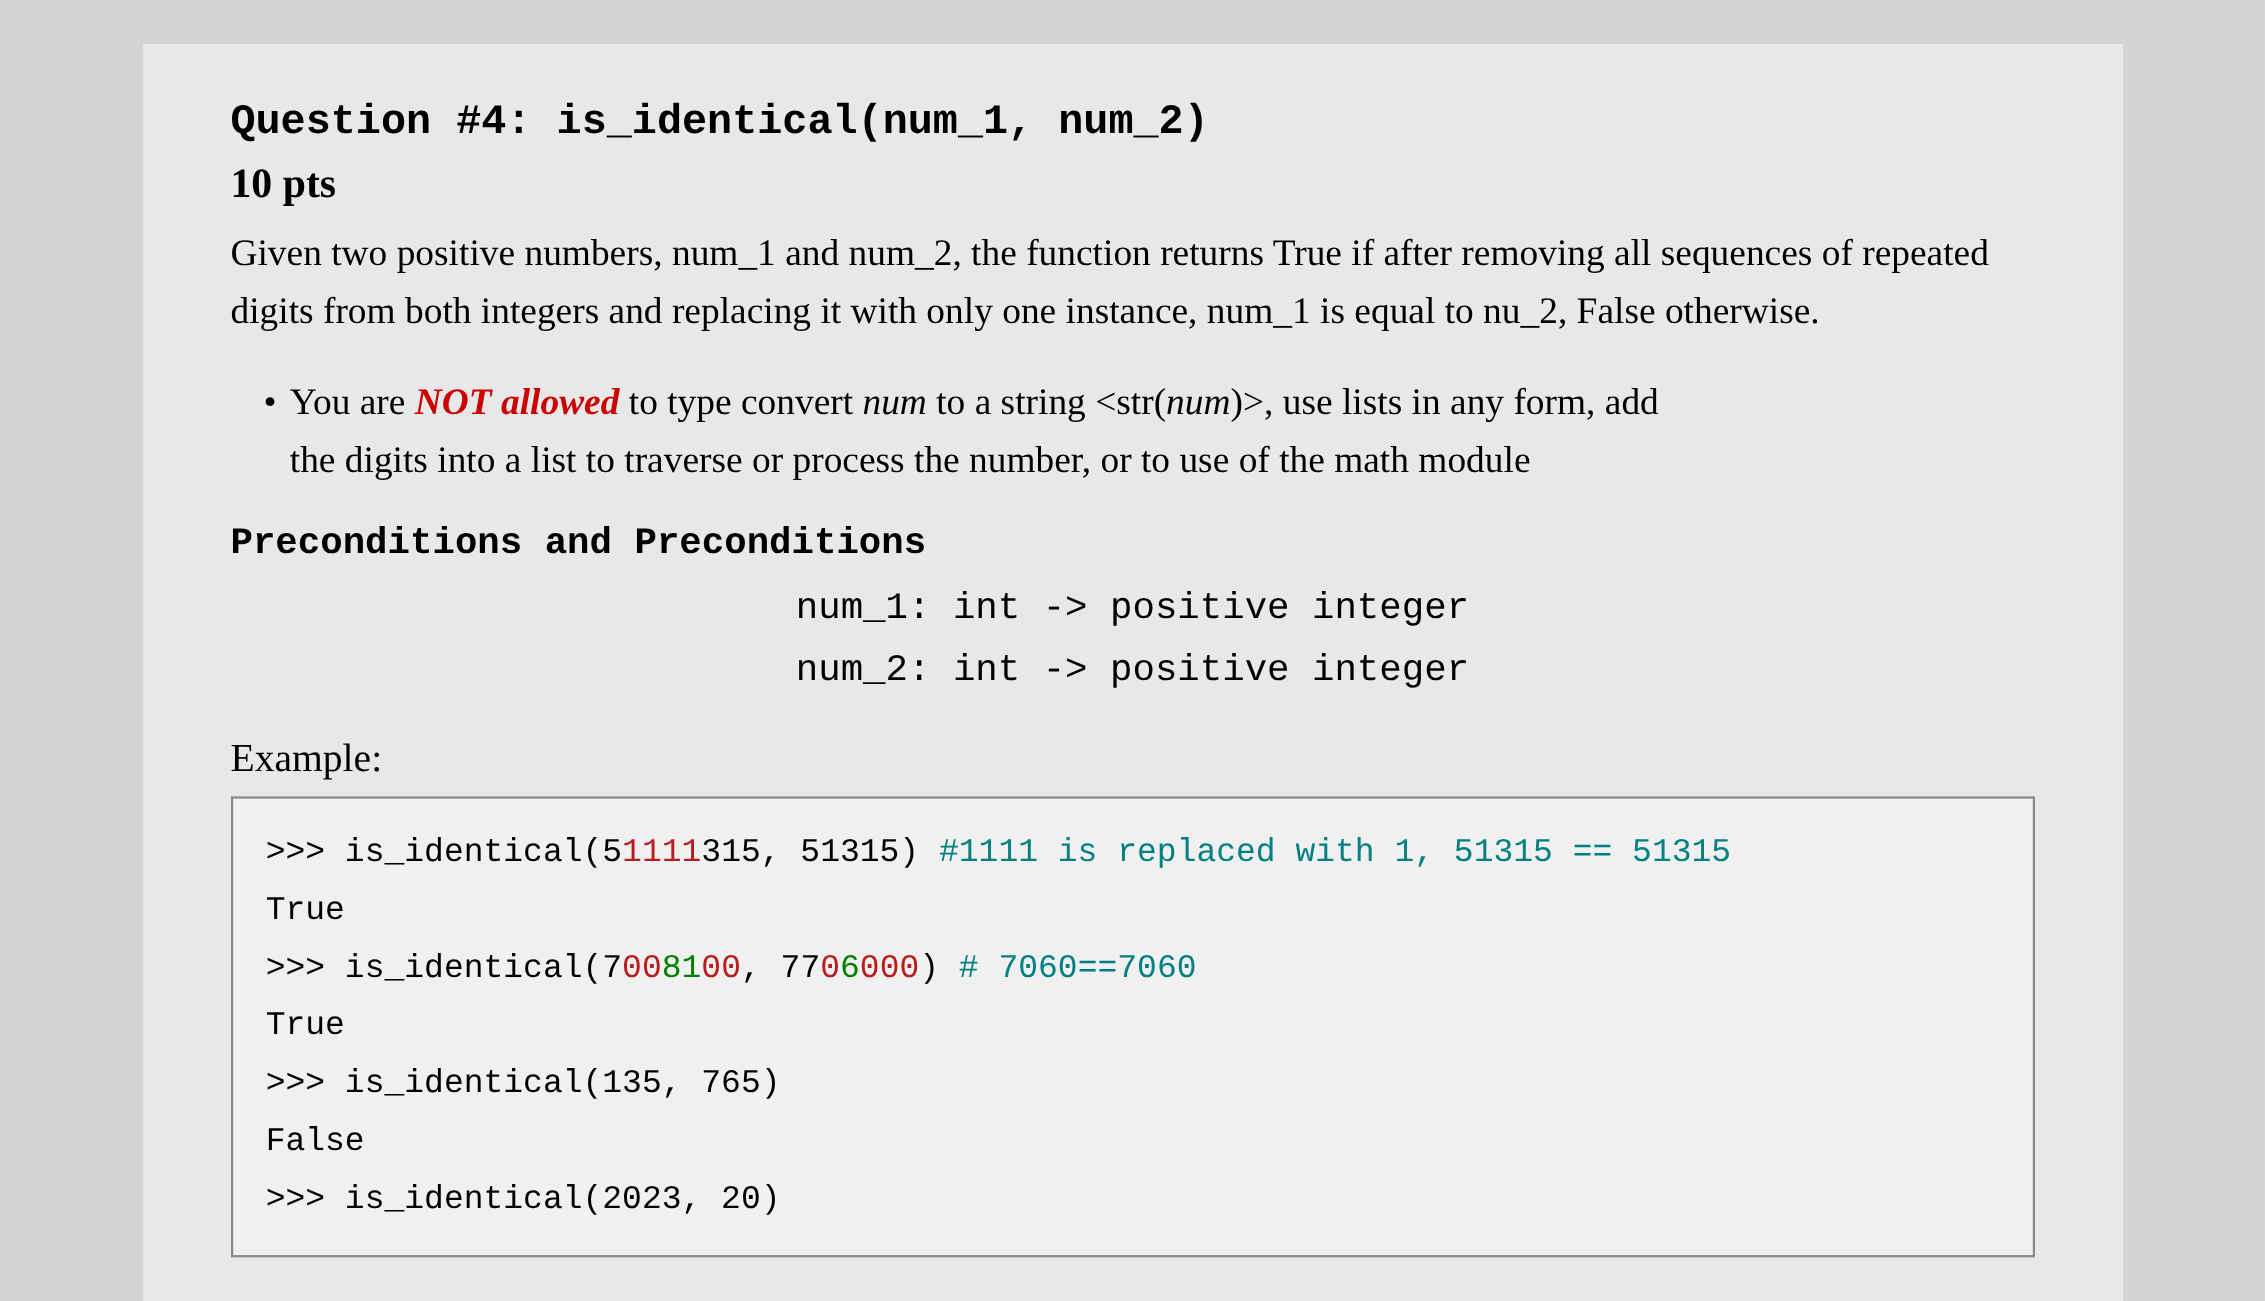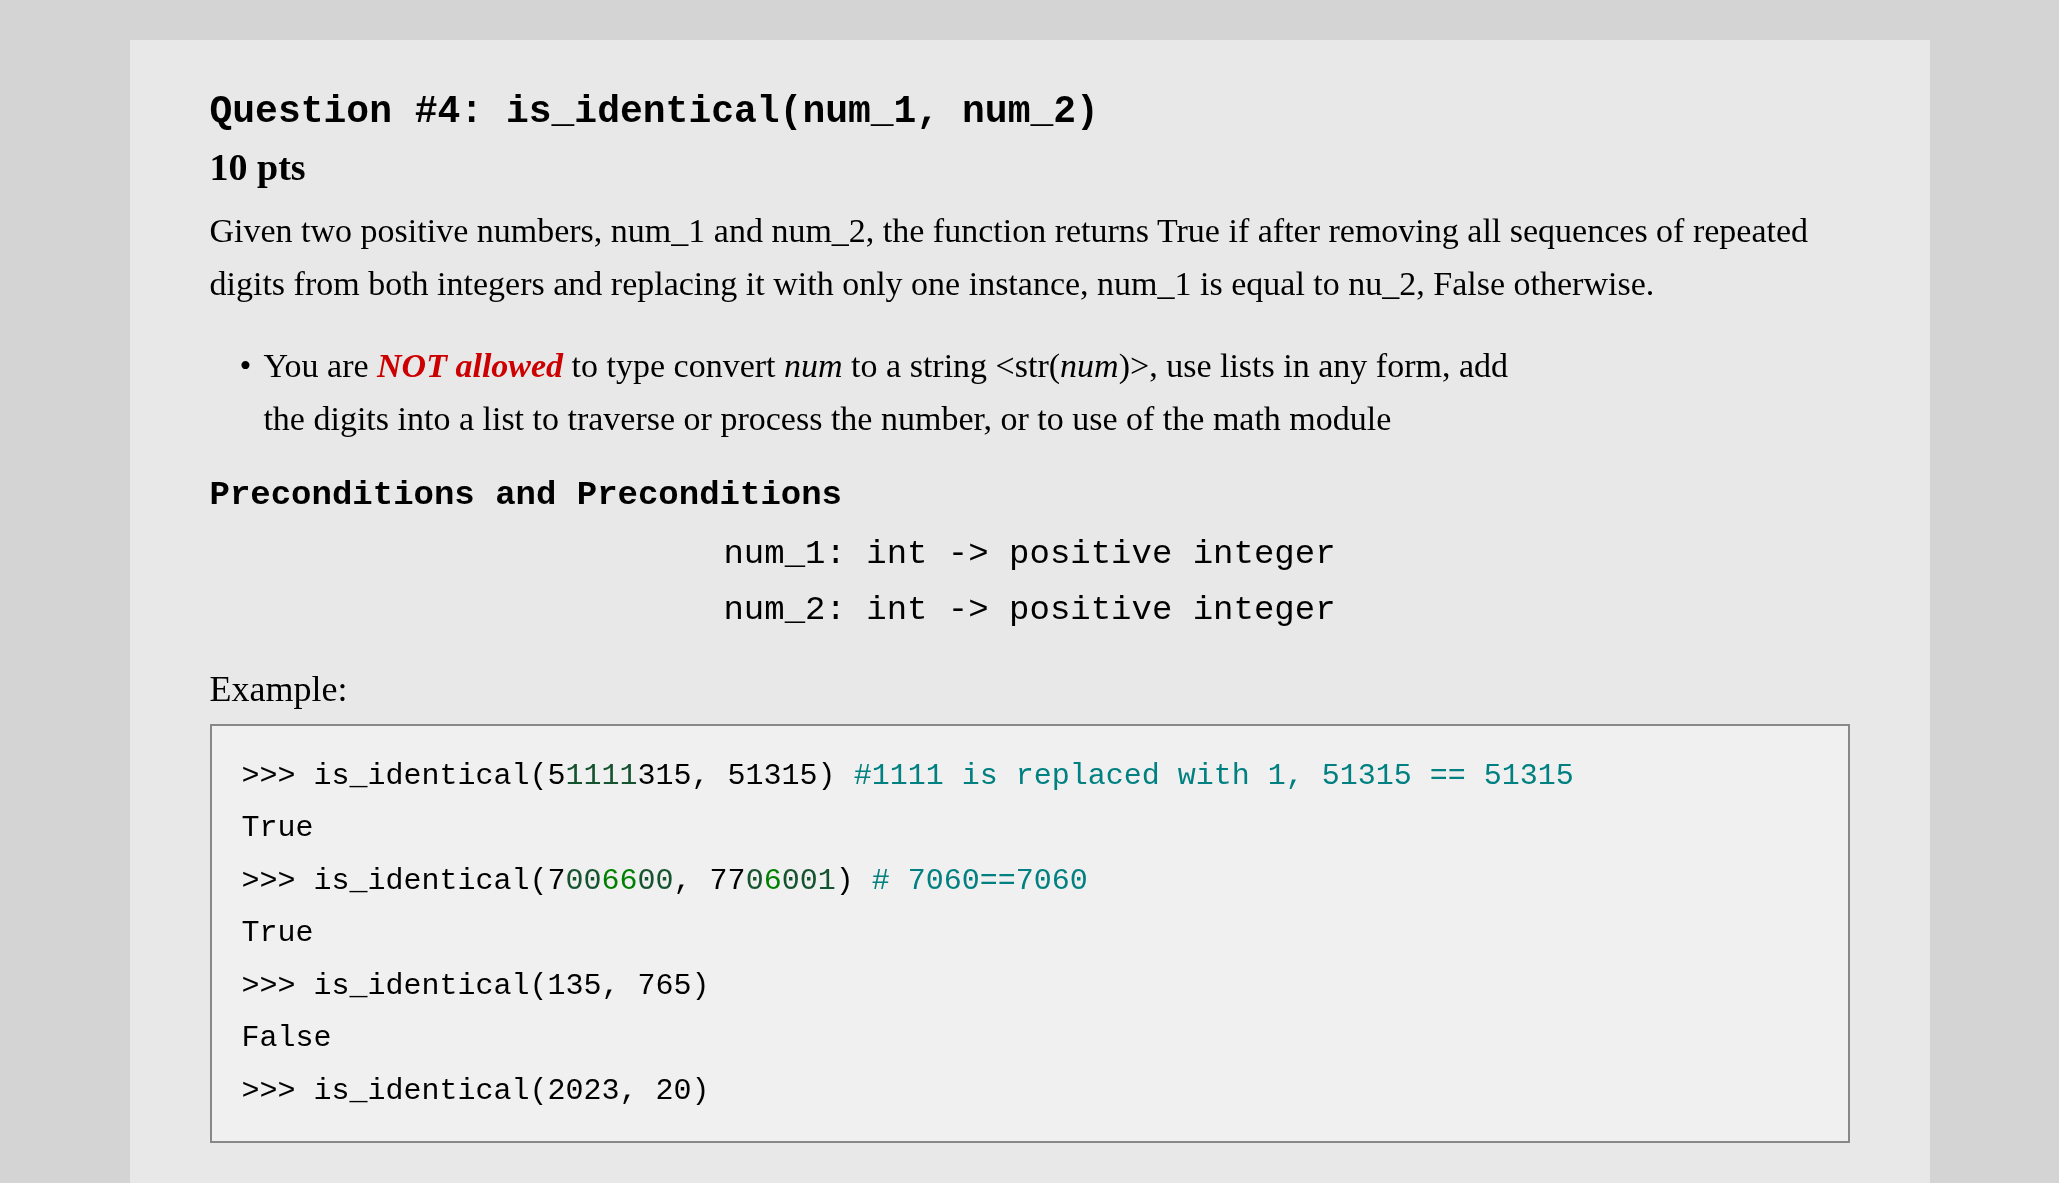--- a/index.html
+++ b/index.html
@@ -131,21 +131,21 @@
       font-family: 'Courier New', Courier, monospace;
       font-size: 30px;
       line-height: 1.75;
     }
 
     .code-line {
       display: block;
     }
 
     .color-red {
-      color: #14532d;
+      color: #b91c1c;
     }
 
     .color-teal {
       color: #008080;
     }
 
     .color-green {
       color: #008000;
     }
 
@@ -196,21 +196,21 @@
 
     <div class="code-block">
 
       <span class="code-line">
         &gt;&gt;&gt; is_identical(5<span class="color-red">1111</span>315,&nbsp;51315)&nbsp;<span class="color-teal">#1111 is replaced with 1,  51315 == 51315</span>
       </span>
 
       <span class="code-line">True</span>
 
       <span class="code-line">
-        &gt;&gt;&gt; is_identical(7<span class="color-red">00</span><span class="color-green">66</span><span class="color-red">00</span>,&nbsp;77<span class="color-red">0</span><span class="color-green">6</span><span class="color-red">001</span>)&nbsp;<span class="color-teal"># 7060==7060</span>
+        &gt;&gt;&gt; is_identical(7<span class="color-red">00</span><span class="color-green">81</span><span class="color-red">00</span>,&nbsp;77<span class="color-red">0</span><span class="color-green">6</span><span class="color-red">000</span>)&nbsp;<span class="color-teal"># 7060==7060</span>
       </span>
 
       <span class="code-line">True</span>
 
       <span class="code-line">
         &gt;&gt;&gt; is_identical(135,&nbsp;765)
       </span>
 
       <span class="code-line">False</span>
 

